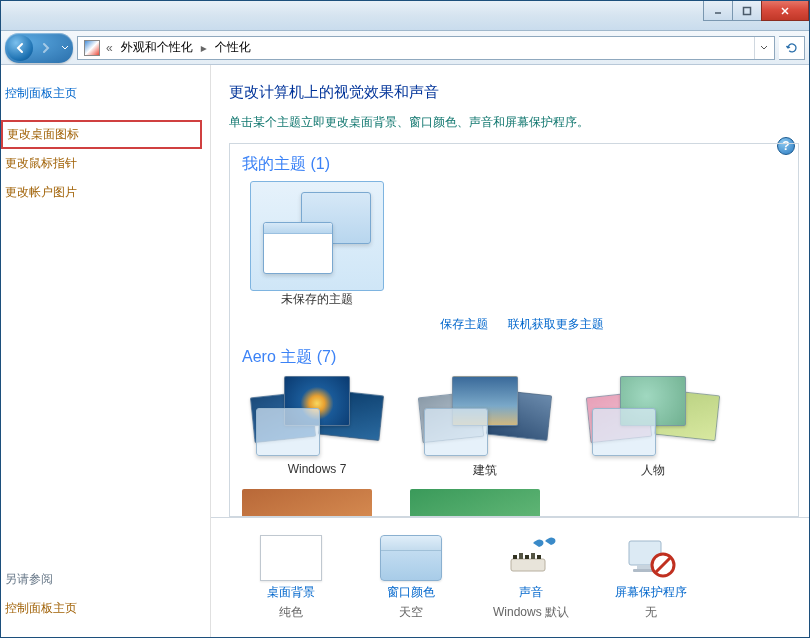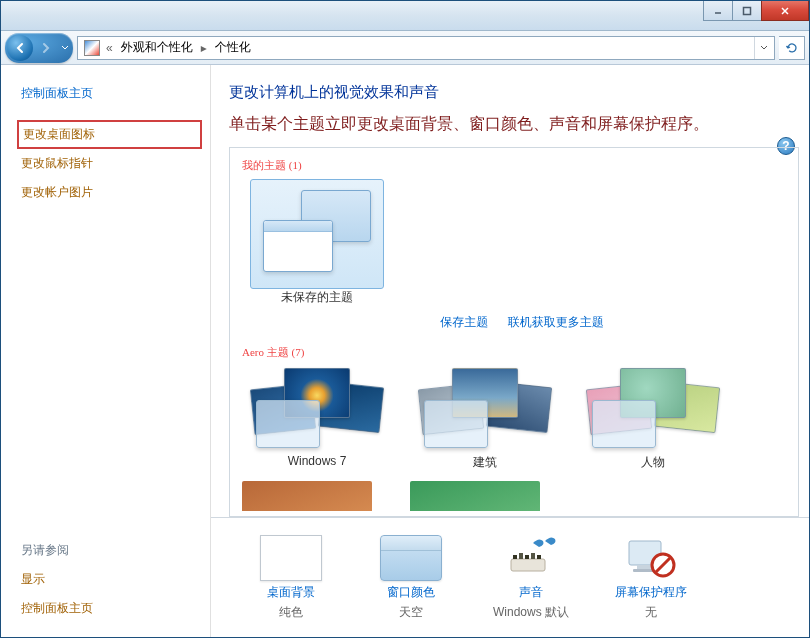--- a/index.html
+++ b/index.html
@@ -100,21 +100,21 @@
   
   
   .body {
     flex:1; display:flex;
     overflow:hidden;
   }
   
   
   .sidebar {
     width: 210px;
-    padding: 14px 8px 14px 16px;
+    padding: 14px 8px 14px 0;
     display:flex; flex-direction:column;
     border-right: 1px solid #e0e0e0;
   }
   .side-link {
     color: #a16207;
     padding: 6px 4px;
     cursor: pointer;
     font-size: 12px;
   }
   .side-link.home { color:#0066cc; margin-bottom: 12px; }
@@ -141,34 +141,34 @@
     overflow:hidden;
     position:relative;
   }
   .main-inner {
     padding: 18px 10px 0 18px;
     flex:1;
     display:flex; flex-direction:column;
     overflow:hidden;
   }
   .page-title { color:#003399; font-size:15px; margin-bottom: 12px; }
-  .page-sub { color:#7f1d1d; font-size:16px; margin-bottom: 12px; }
+  .page-sub { color:#0f766e; font-size:12px; margin-bottom: 12px; }
   
   .themes-scroll {
     border:1px solid #cfd8e0;
     flex:1;
     overflow-y:auto;
     padding: 6px 12px 12px 12px;
     position:relative;
   }
   .themes-scroll::-webkit-scrollbar { width:17px; }
   .themes-scroll::-webkit-scrollbar-track { background:#e8eef4; border-left:1px solid #cdd6de; }
   .themes-scroll::-webkit-scrollbar-thumb { background:linear-gradient(to right,#d6e2ee,#b8cad8); border:1px solid #9ab0c4; border-radius:2px; }
   
-  .section-head { color:#ef4444; font-size:11px; padding:4px 0 6px 0;font-family:Liberation Serif, serif; }
+  .section-head { color:#3b82f6; font-size:16px; padding:4px 0 6px 0; }
   .theme-grid { display:flex; gap:18px; flex-wrap:wrap; }
   .theme-item { width:150px; display:flex; flex-direction:column; align-items:center; cursor:pointer; }
   .theme-thumb {
     width: 120px; height: 90px;
     position:relative;
     margin-bottom:6px;
   }
   .theme-item.selected .theme-thumb-wrap {
     background: linear-gradient(to bottom, #e6f2fb, #cfe6f7);
     border:1px solid #7eb4e0;
@@ -348,21 +348,20 @@
 
     <div class="sidebar">
       <div class="side-link home">控制面板主页</div>
       <div class="side-link highlighted">更改桌面图标</div>
       <div class="side-link">更改鼠标指针</div>
       <div class="side-link">更改帐户图片</div>
 
       <div class="side-spacer"></div>
 
       <div class="side-heading">另请参阅</div>
-      <div class="side-link">显示</div>
       <div class="side-link">控制面板主页</div>
     </div>
 
     <div class="main">
       <div class="helpbtn">?</div>
 
       <div class="main-inner">
         <div class="page-title">更改计算机上的视觉效果和声音</div>
         <div class="page-sub">单击某个主题立即更改桌面背景、窗口颜色、声音和屏幕保护程序。</div>
 

